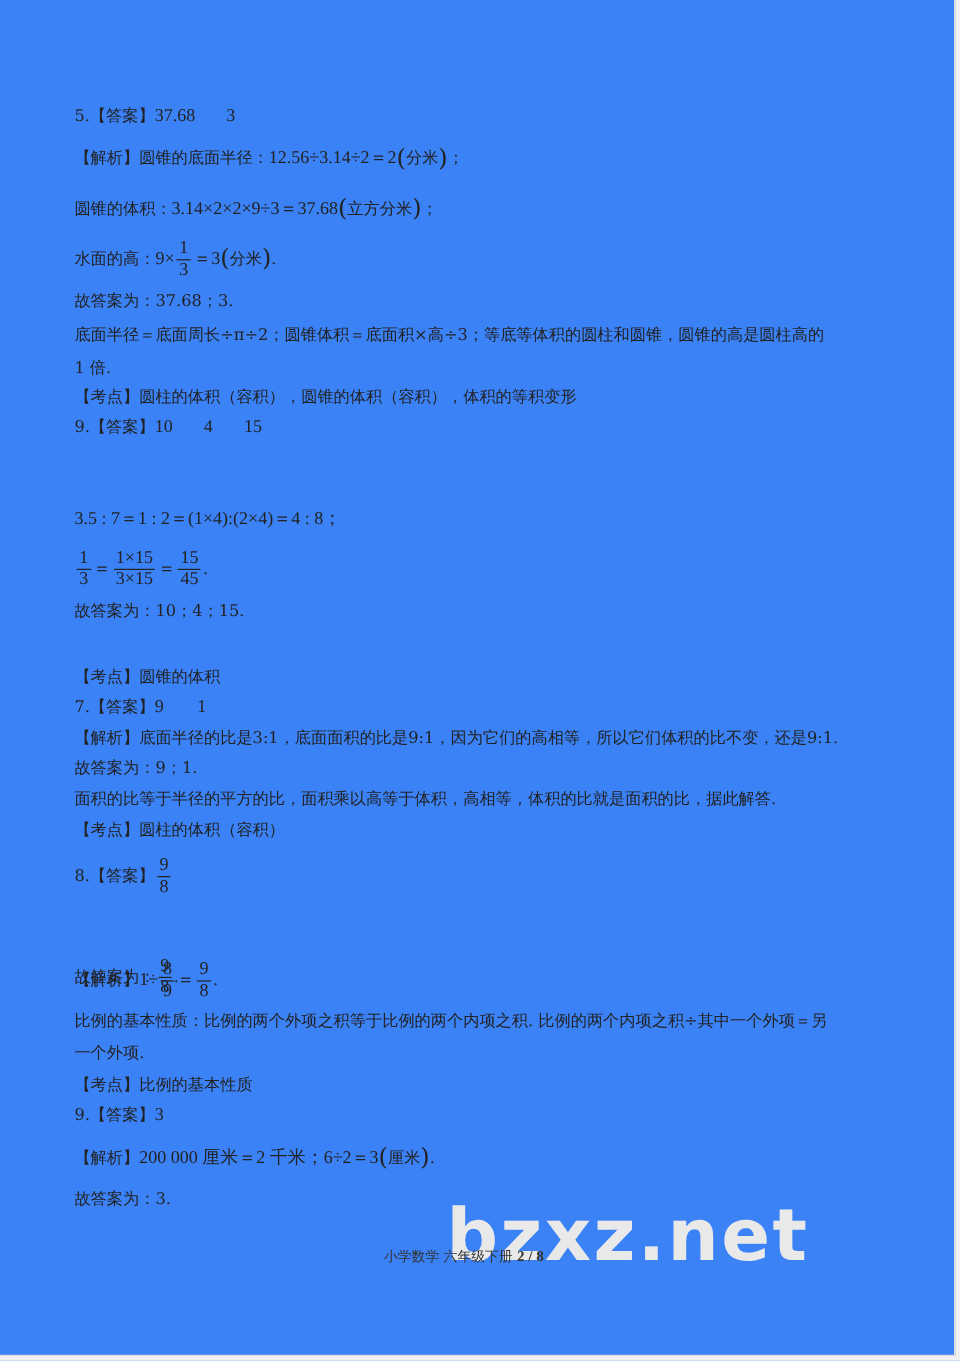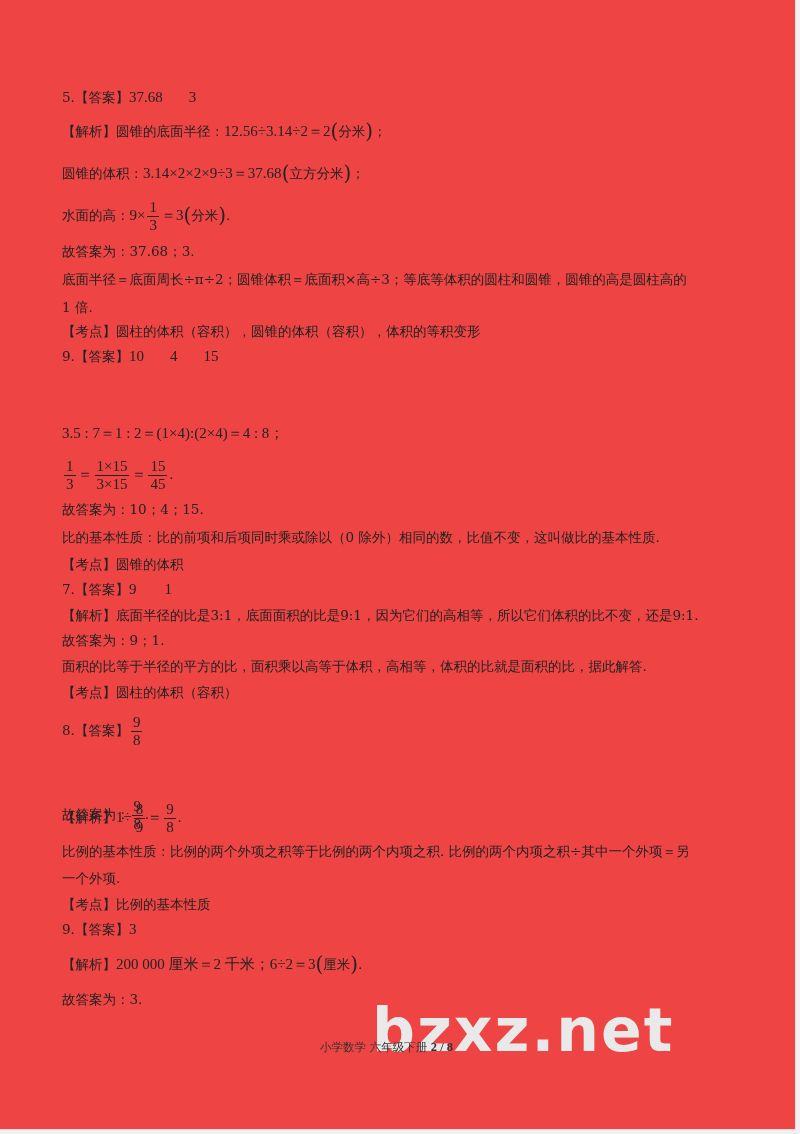--- a/index.html
+++ b/index.html
@@ -4,21 +4,21 @@
 <style>
   html, body { margin: 0; padding: 0; }
   body {
     width: 800px; height: 1134px; background: #f0f0f0;
     position: relative; overflow: hidden;
     font-family: "DejaVu Serif", "Liberation Serif", serif;
     color: #1e1e1e;
   }
   .page {
     position: absolute; left: 0; top: 0; width: 795px; height: 1129px;
-    background: #ef4444; border-right: 1px solid #dcdcdc; border-bottom: 1px solid #dcdcdc;
+    background: #3b82f6; border-right: 1px solid #dcdcdc; border-bottom: 1px solid #dcdcdc;
   }
   .line {
     position: absolute; left: 62px; font-size: 13.5px; line-height: 18px;
     white-space: nowrap; color: #222;
   }
   .math { font-family: "Liberation Serif", "DejaVu Serif", serif; font-size: 15px; }
   .paren { font-size: 20px; font-weight: 300; vertical-align: -2px; }
   .frac {
     display: inline-flex; flex-direction: column; align-items: center;
     vertical-align: middle; font-family: "Liberation Serif", serif; font-size: 15px; line-height: 17px;
@@ -74,21 +74,20 @@
         <span class="den">3</span>
       </span><span class="math">＝</span><span class="frac">
         <span class="num">1×15</span>
         <span class="den">3×15</span>
       </span><span class="math">＝</span><span class="frac">
         <span class="num">15</span>
         <span class="den">45</span>
       </span><span class="math">.</span>
   </div>
   <div class="line" style="top:500px">故答案为：10；4；15.</div>
-  <div class="line" style="top:528px">比的基本性质：比的前项和后项同时乘或除以（0 除外）相同的数，比值不变，这叫做比的基本性质.</div>
   <div class="line" style="top:555px">【考点】圆锥的体积</div>
 
   <div class="line" style="top:580px">
     <span>7.【答案】</span><span class="math">9</span><span class="gap" style="width:28px"></span><span class="math">1</span>
   </div>
   <div class="line" style="top:606px">【解析】底面半径的比是3:1，底面面积的比是9:1，因为它们的高相等，所以它们体积的比不变，还是9:1.</div>
   <div class="line" style="top:631px">故答案为：9；1.</div>
   <div class="line" style="top:657px">面积的比等于半径的平方的比，面积乘以高等于体积，高相等，体积的比就是面积的比，据此解答.</div>
   <div class="line" style="top:683px">【考点】圆柱的体积（容积）</div>
 

